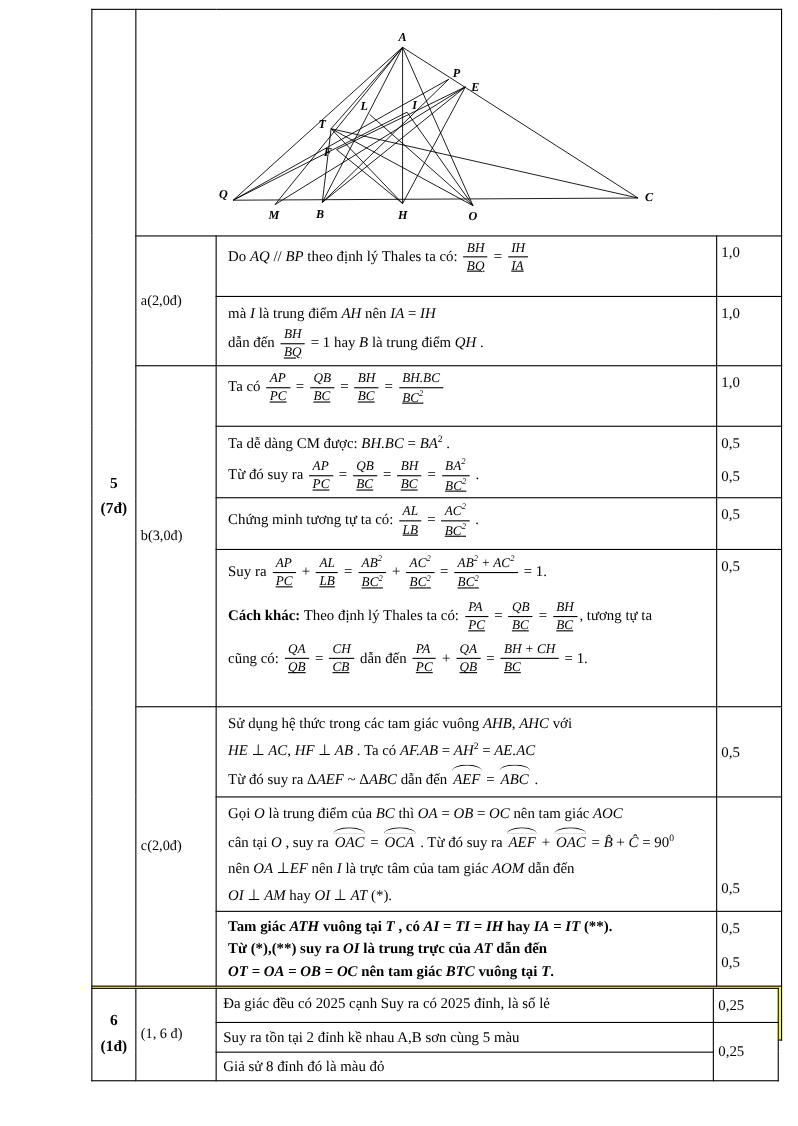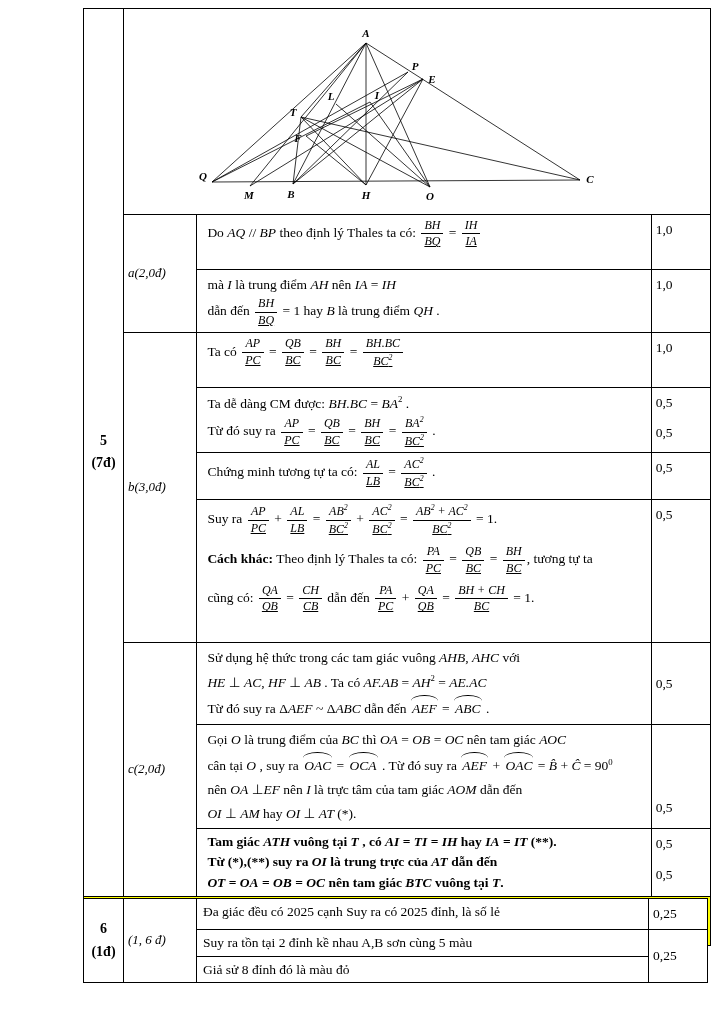--- a/index.html
+++ b/index.html
@@ -3,32 +3,32 @@
 <meta charset="utf-8">
 <style>
   html,body{margin:0;padding:0;background:#fff;}
   .page{position:relative;width:725px;height:1024px;background:#ffffff;overflow:hidden;
         font-family:"Liberation Serif",serif;color:#000;}
   table{border-collapse:collapse;table-layout:fixed;position:absolute;left:83px;background:#fff;}
   #t-q5{top:8px;}
   #t-q6{top:898px;}
   td{border:1px solid #000;vertical-align:top;font-size:13.5px;line-height:1.6;padding:2px 6px;}
   td.qnum{vertical-align:middle;text-align:center;font-weight:bold;font-size:14px;padding:0 2px;line-height:1.6;}
-  td.part{vertical-align:middle;font-style:italic;font-size:13px;padding:0 4px;}
+  td.part{vertical-align:middle;font-size:13px;padding:0 4px;}
   td.figcell{padding:1px;}
   td.score{padding:4px 4px;font-size:13.5px;}
   td.score.mid{vertical-align:middle;}
   td.score.low{vertical-align:bottom;padding-bottom:10px;}
   .score-line + .score-line{margin-top:9px;}
   .mline{margin:2px 4px;}
   td.tight{line-height:1.35;font-weight:bold;}
   i{font-style:italic;}
   sup{font-size:0.65em;}
   .bi{font-weight:bold;font-style:italic;}
-  .frac{display:inline-block;vertical-align:middle;text-align:center;font-style:italic;
+  .frac{display:inline-block;vertical-align:middle;font-style:italic;
         font-size:12px;line-height:1.15;padding:0 2px;}
   .frac .num{display:block;padding:0 3px 1px;border-bottom:1px solid #000;}
   .frac .den{display:block;padding:1px 3px 0;text-decoration:underline;}
   .arc{position:relative;display:inline-block;font-style:italic;padding:3px 2px 0;}
   .arc::before{content:"";position:absolute;left:1px;right:1px;top:0;height:5px;
         border-top:1px solid #000;border-radius:50% / 100% 100% 0 0;}
   td.banner{padding:3px 3px;line-height:1.55;}
   svg line{stroke:#000;stroke-width:0.8;}
   svg text{font-family:"Liberation Serif",serif;font-style:italic;font-weight:bold;
         font-size:11px;text-anchor:middle;fill:#000;}

